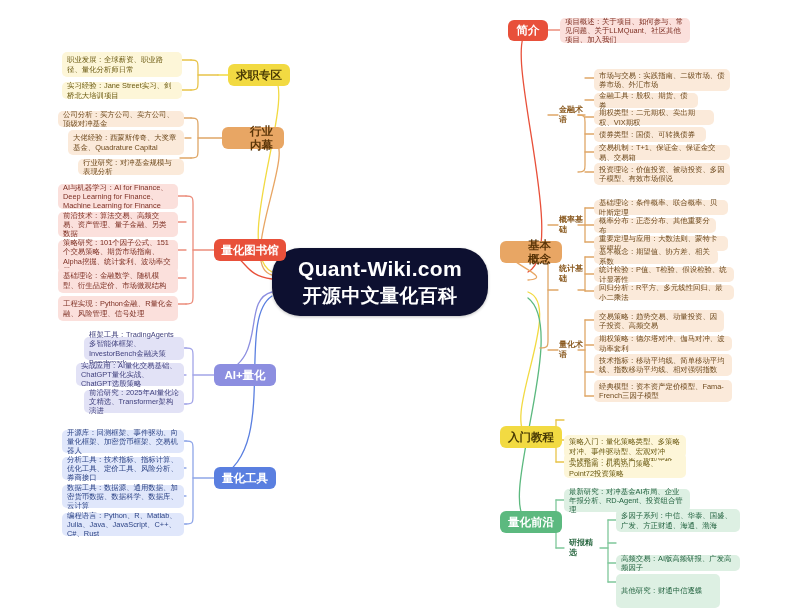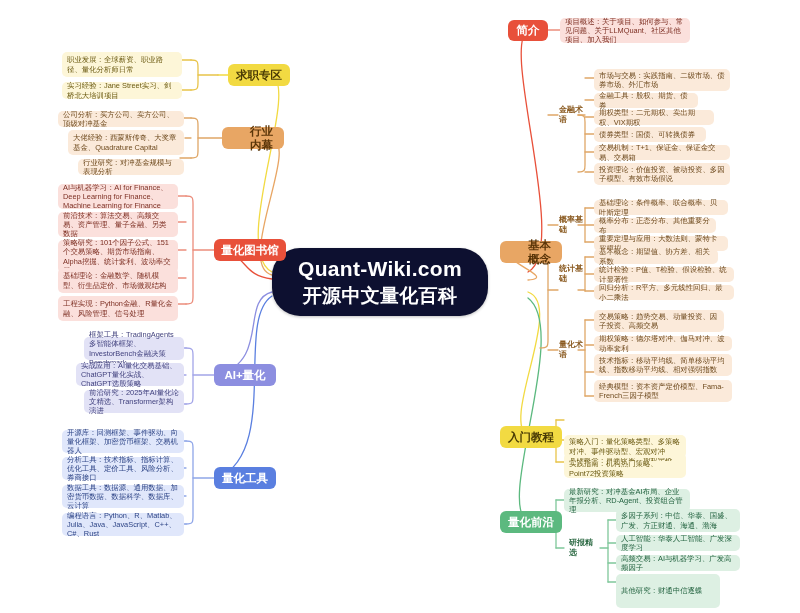--- a/index.html
+++ b/index.html
@@ -323,23 +323,20 @@
   </div>
   <div class="node leaf c-green-leaf" style="left:564px; top:489px; width:126px; height:23px;">
     <span>最新研究：对冲基金AI布局、企业年报分析、RD-Agent、投资组合管理</span>
   </div>
   <div class="node sub c-sub-green" style="left:566px; top:540px; width:34px; height:16px;">
     <span>研报精选</span>
   </div>
   <div class="node leaf c-green-leaf" style="left:616px; top:509px; width:124px; height:23px;">
     <span>多因子系列：中信、华泰、国盛、广发、方正财通、海通、渤海</span>
   </div>
-  <div class="node leaf c-green-leaf" style="left:616px; top:535px; width:124px; height:16px;">
-    <span>人工智能：华泰人工智能、广发深度学习</span>
-  </div>
   <div class="node leaf c-green-leaf" style="left:616px; top:555px; width:124px; height:16px;">
-    <span>高频交易：AI与机器学习、广发高频因子</span>
+    <span>高频交易：AI版高频研报、广发高频因子</span>
   </div>
   <div class="node leaf c-green-leaf" style="left:616px; top:574px; width:104px; height:34px;">
     <span>其他研究：财通中信逐蝶</span>
   </div>
 
 </div>
 
 </body></html>

